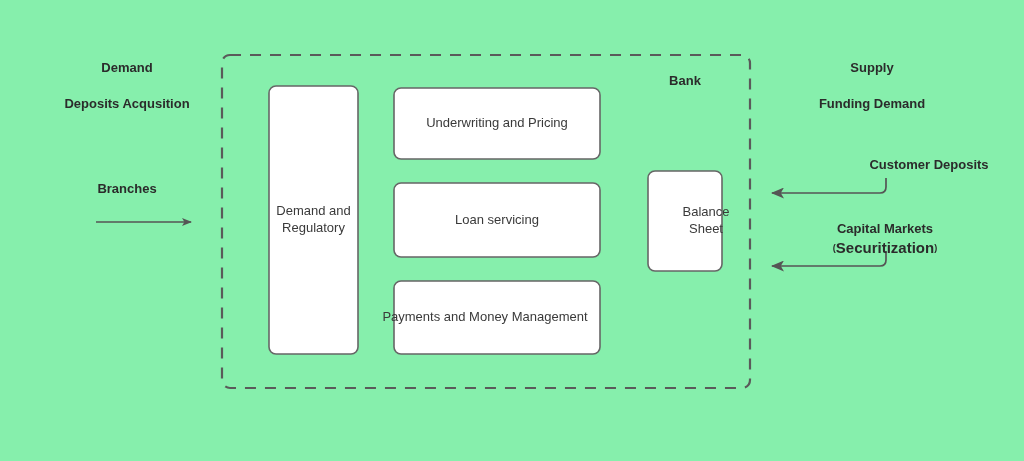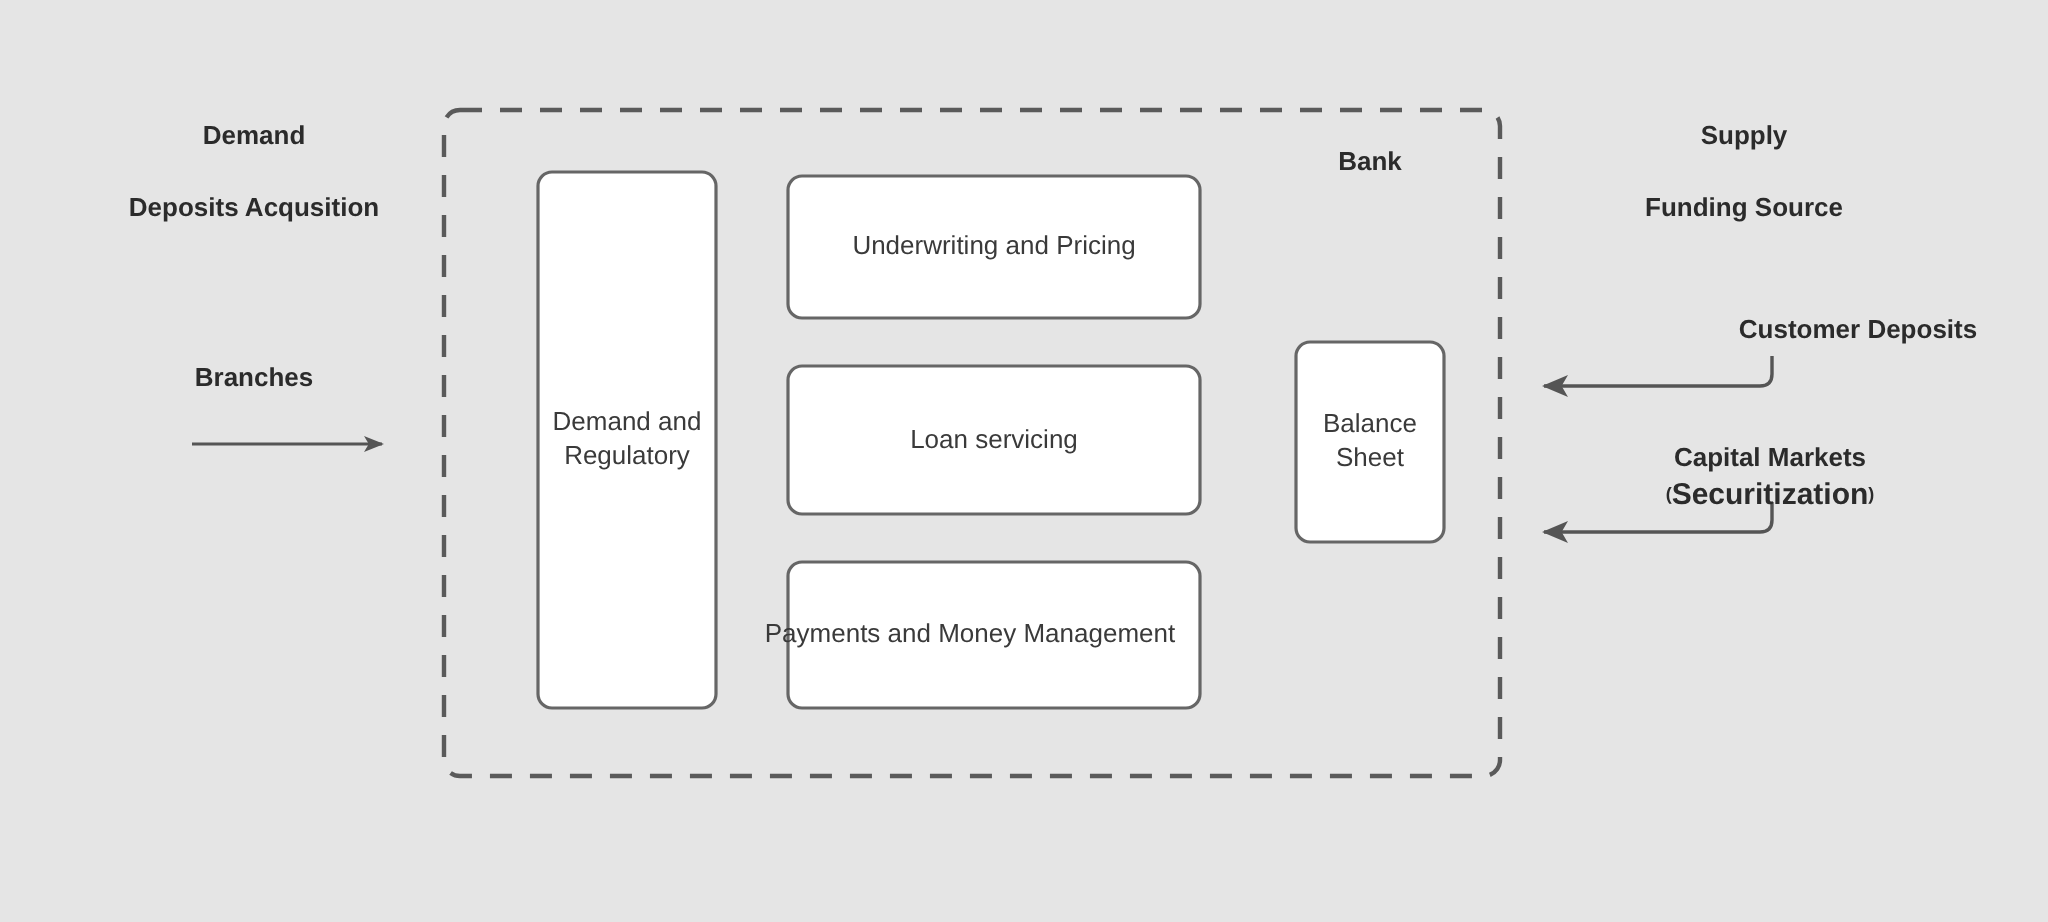--- a/index.html
+++ b/index.html
@@ -8,21 +8,21 @@
     background: #ffffff;
   }
   body {
     font-family: "Liberation Sans", sans-serif;
     color: #2b2b2b;
   }
   #canvas {
     position: relative;
     width: 1024px;
     height: 461px;
-    background: #e5e5e5;
+    background: #86efac;
     overflow: hidden;
   }
   .svg-layer {
     position: absolute;
     left: 0;
     top: 0;
     width: 1024px;
     height: 461px;
   }
   .lbl {
@@ -104,34 +104,34 @@
   </svg>
 
   <div class="lbl lbl-bold lbl-center" style="left:127px; top:60px;">Demand</div>
 
   <div class="lbl lbl-bold lbl-center" style="left:127px; top:96px;">Deposits Acqusition</div>
 
   <div class="lbl lbl-bold lbl-center" style="left:127px; top:181px;">Branches</div>
 
   <div class="lbl lbl-bold lbl-center" style="left:872px; top:60px;">Supply</div>
 
-  <div class="lbl lbl-bold lbl-center" style="left:872px; top:96px;">Funding Source</div>
+  <div class="lbl lbl-bold lbl-center" style="left:872px; top:96px;">Funding Demand</div>
 
   <div class="lbl lbl-bold lbl-center" style="left:885px; top:157px;margin-left:44px;">Customer Deposits</div>
 
   <div class="cm-wrap" style="left:885px; top:220px;">
     <div>Capital Markets</div>
     <div><span class="paren">(</span><span class="secur">Securitization</span><span class="paren">)</span></div>
   </div>
 
   <div class="lbl lbl-bold lbl-center" style="left:685px; top:73px;">Bank</div>
 
   <div class="boxtext" style="left:269px; top:86px; width:89px; height:268px;">Demand and Regulatory</div>
 
   <div class="boxtext" style="left:394px; top:88px; width:206px; height:71px;border-radius:26px;">Underwriting and Pricing</div>
 
   <div class="boxtext" style="left:394px; top:183px; width:206px; height:75px;">Loan servicing</div>
 
   <div class="boxtext" style="left:382px; top:281px; width:206px; height:73px;">Payments and Money Management</div>
 
-  <div class="boxtext" style="left:648px; top:171px; width:74px; height:100px;">Balance Sheet</div>
+  <div class="boxtext" style="left:648px; top:171px; width:74px; height:100px;padding-left:21px;">Balance Sheet</div>
 
 </div>
 
 </body></html>

